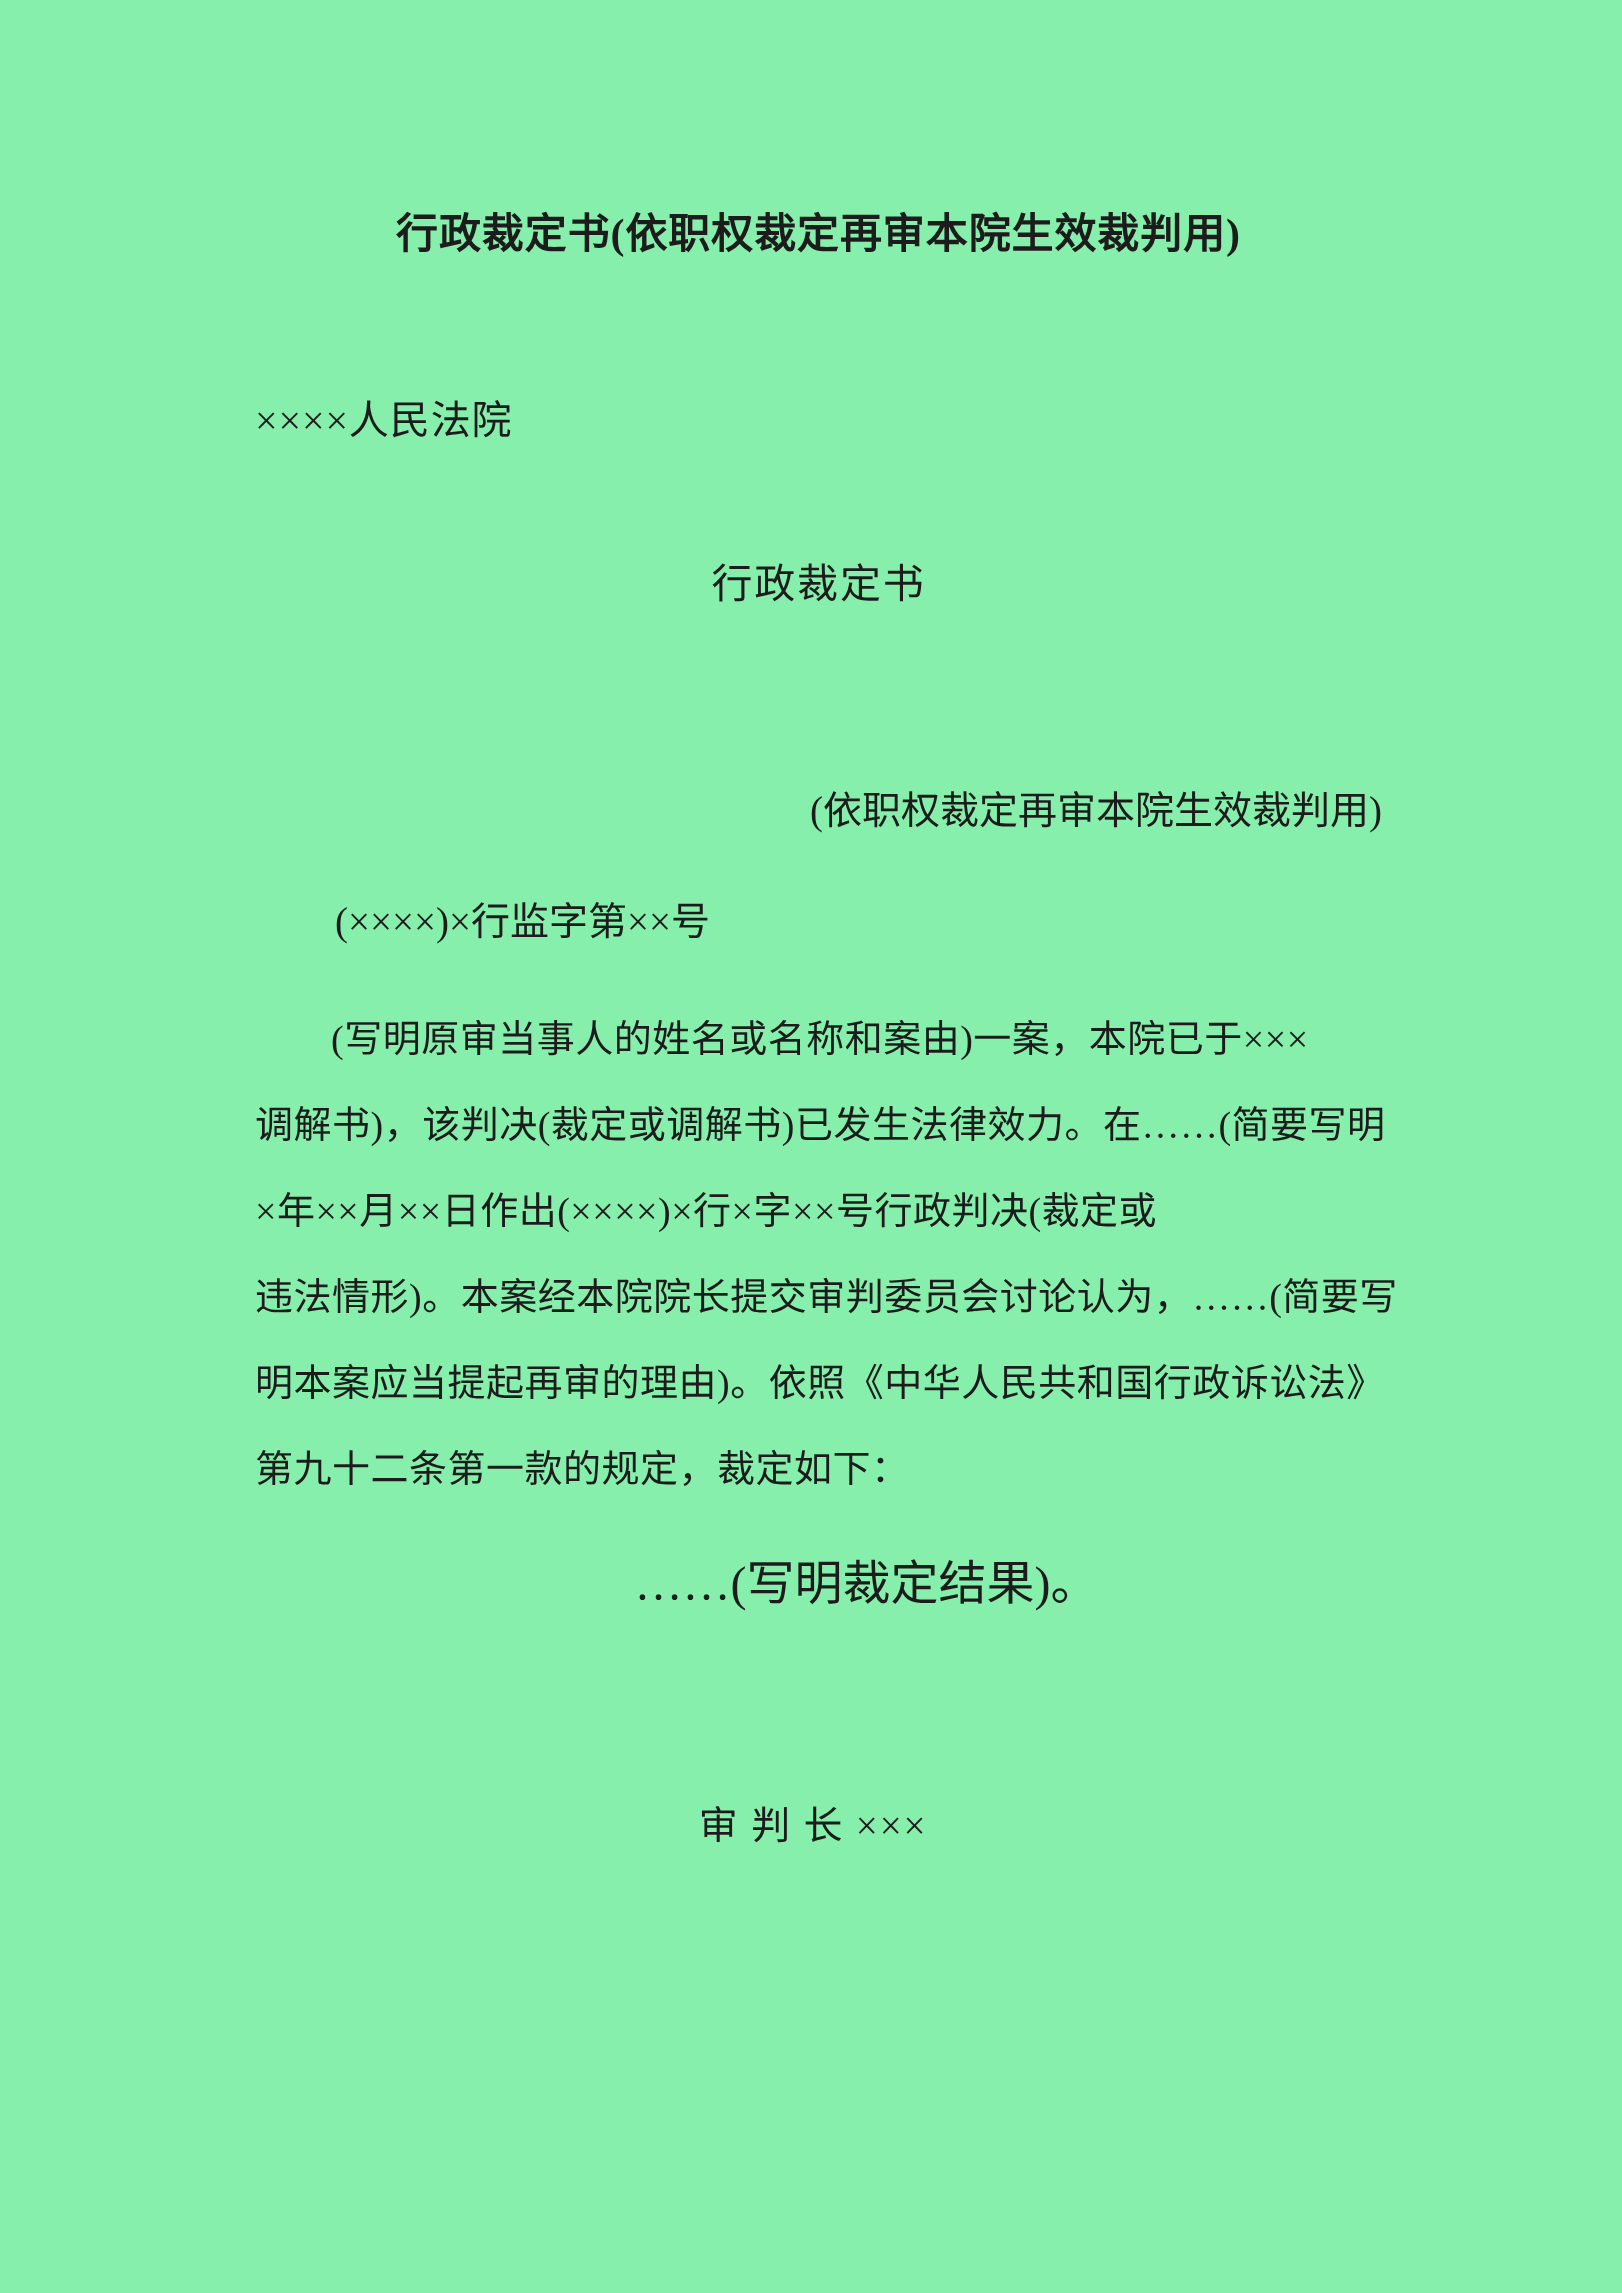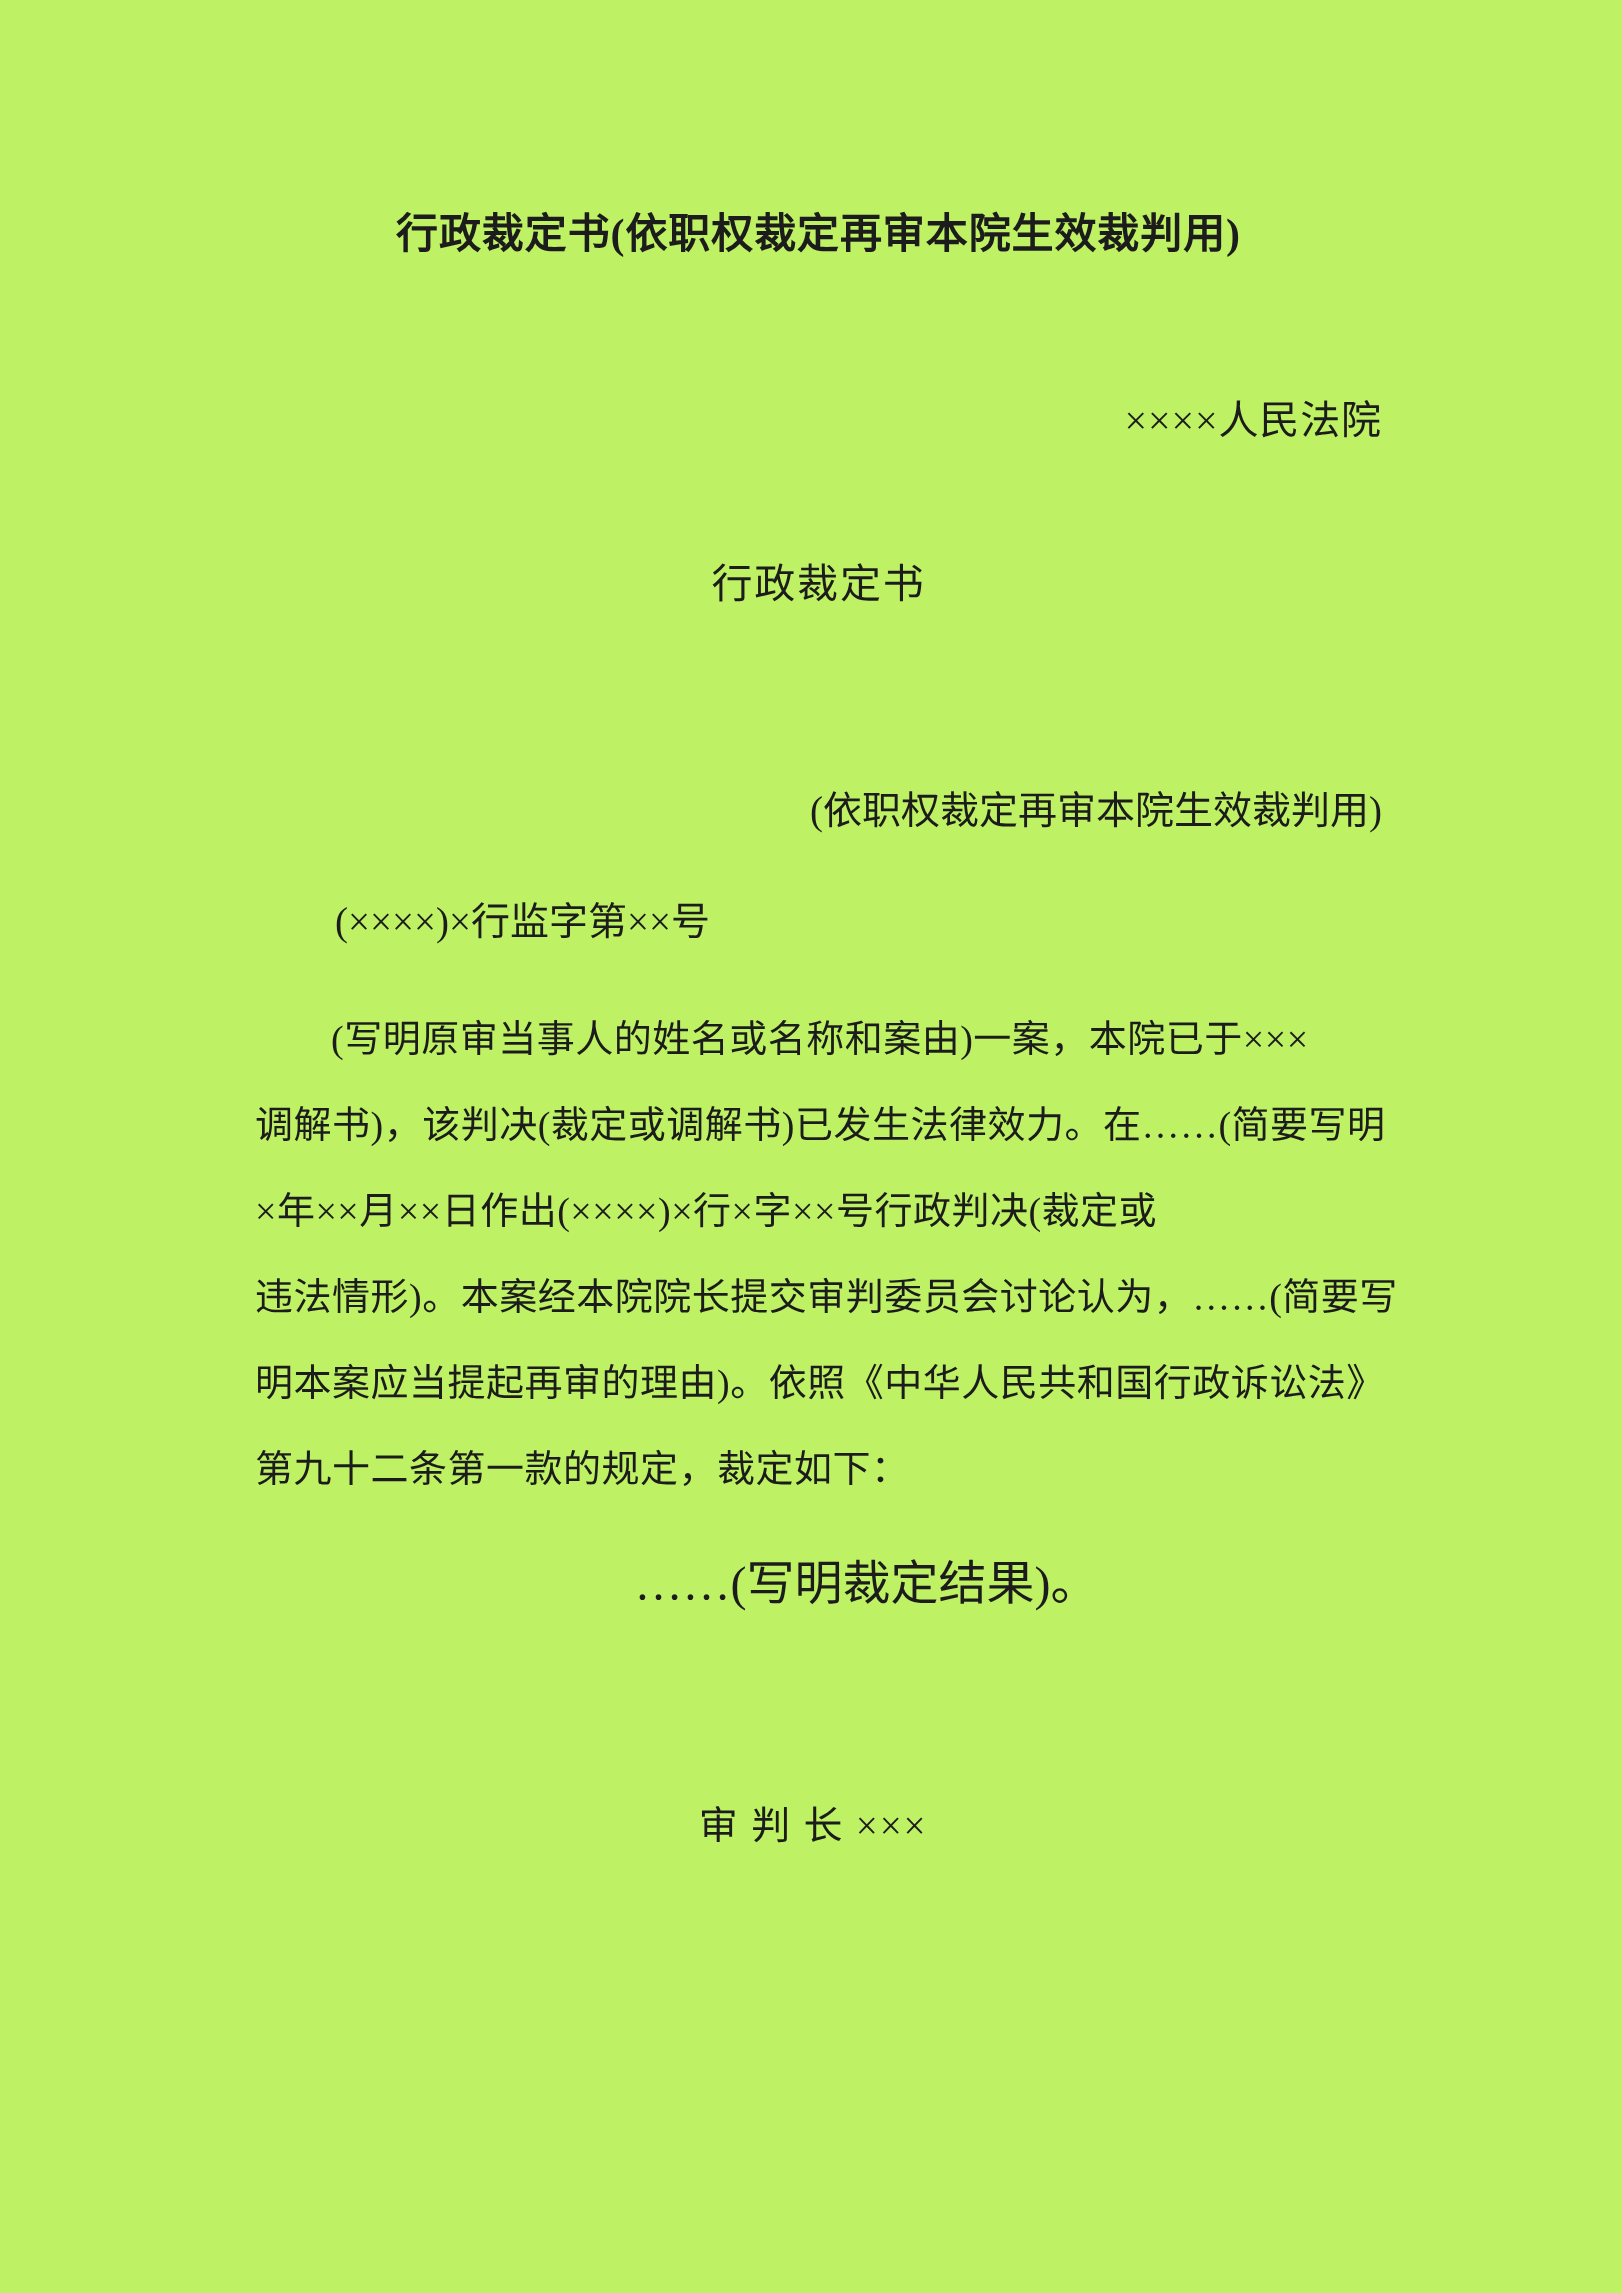--- a/index.html
+++ b/index.html
@@ -5,41 +5,41 @@
   html, body {
     margin: 0;
     padding: 0;
     background: #ffffff;
   }
   .page {
     position: relative;
     width: 1623px;
     height: 2294px;
     margin: 0 auto;
-    background: #bef264;
+    background: #86efac;
     box-sizing: border-box;
     padding: 207px 241px 0 255px;
     font-family: "Liberation Serif", "DejaVu Serif", serif;
     color: #1c1c1c;
     overflow: hidden;
   }
   .title {
     margin: 0;
     font-size: 42px;
     line-height: 55px;
     font-weight: bold;
     text-align: center;
     letter-spacing: 0.9px;
   }
   .court {
     margin: 133px 0 0 0;
     font-size: 40px;
     line-height: 51px;
     font-weight: normal;
-    text-align: right;
+    text-align: left;
     letter-spacing: 0.9px;
   }
   .doc-type {
     margin: 113px 0 0 0;
     font-size: 41px;
     line-height: 51px;
     font-weight: normal;
     text-align: center;
     letter-spacing: 1.8px;
   }

